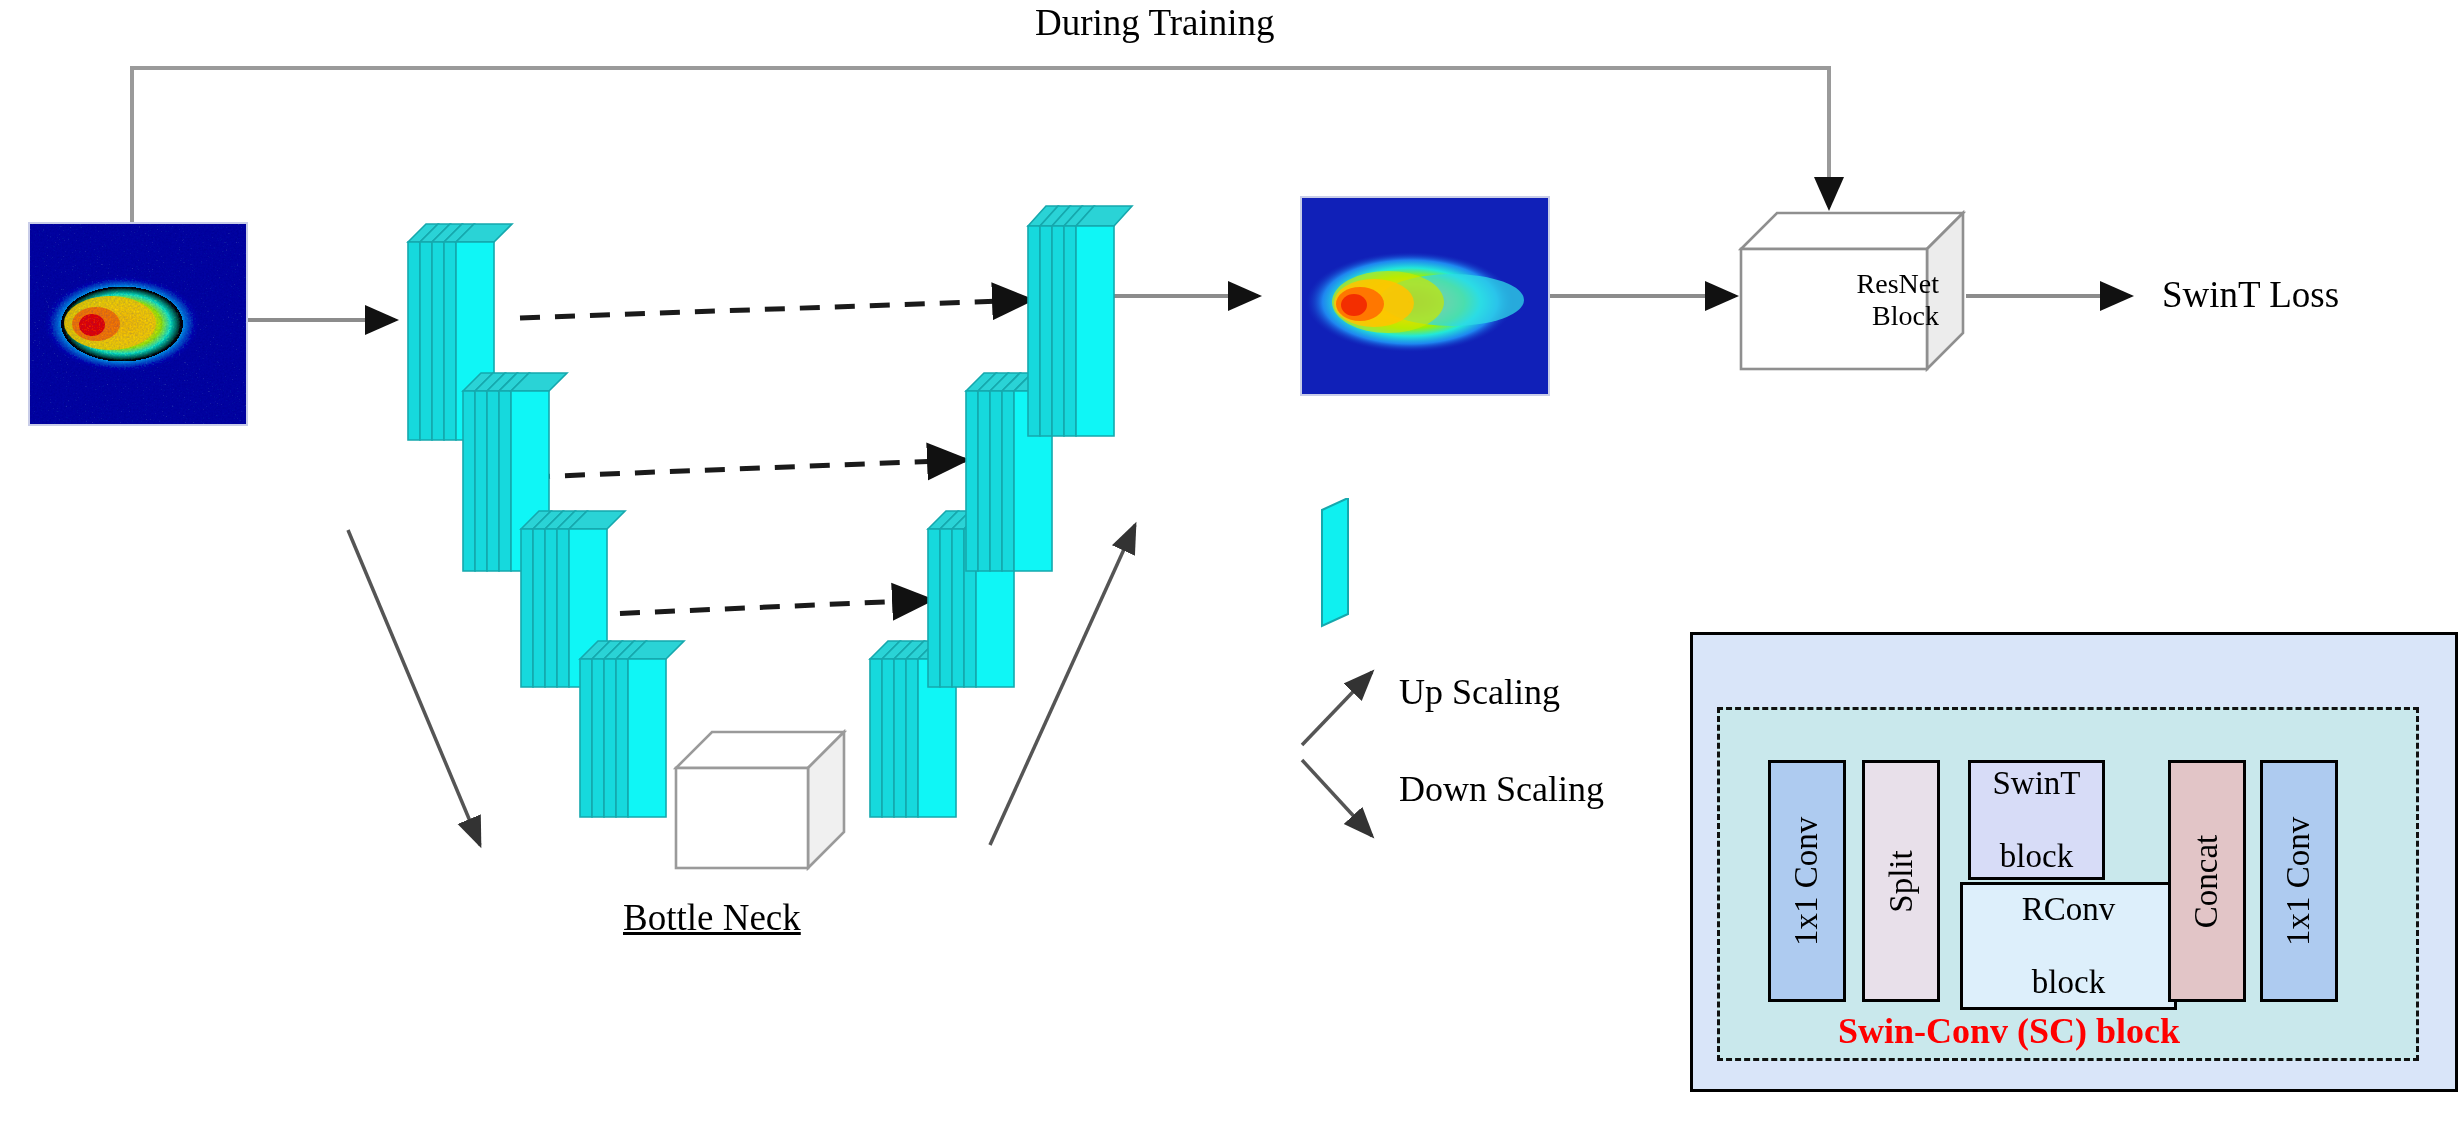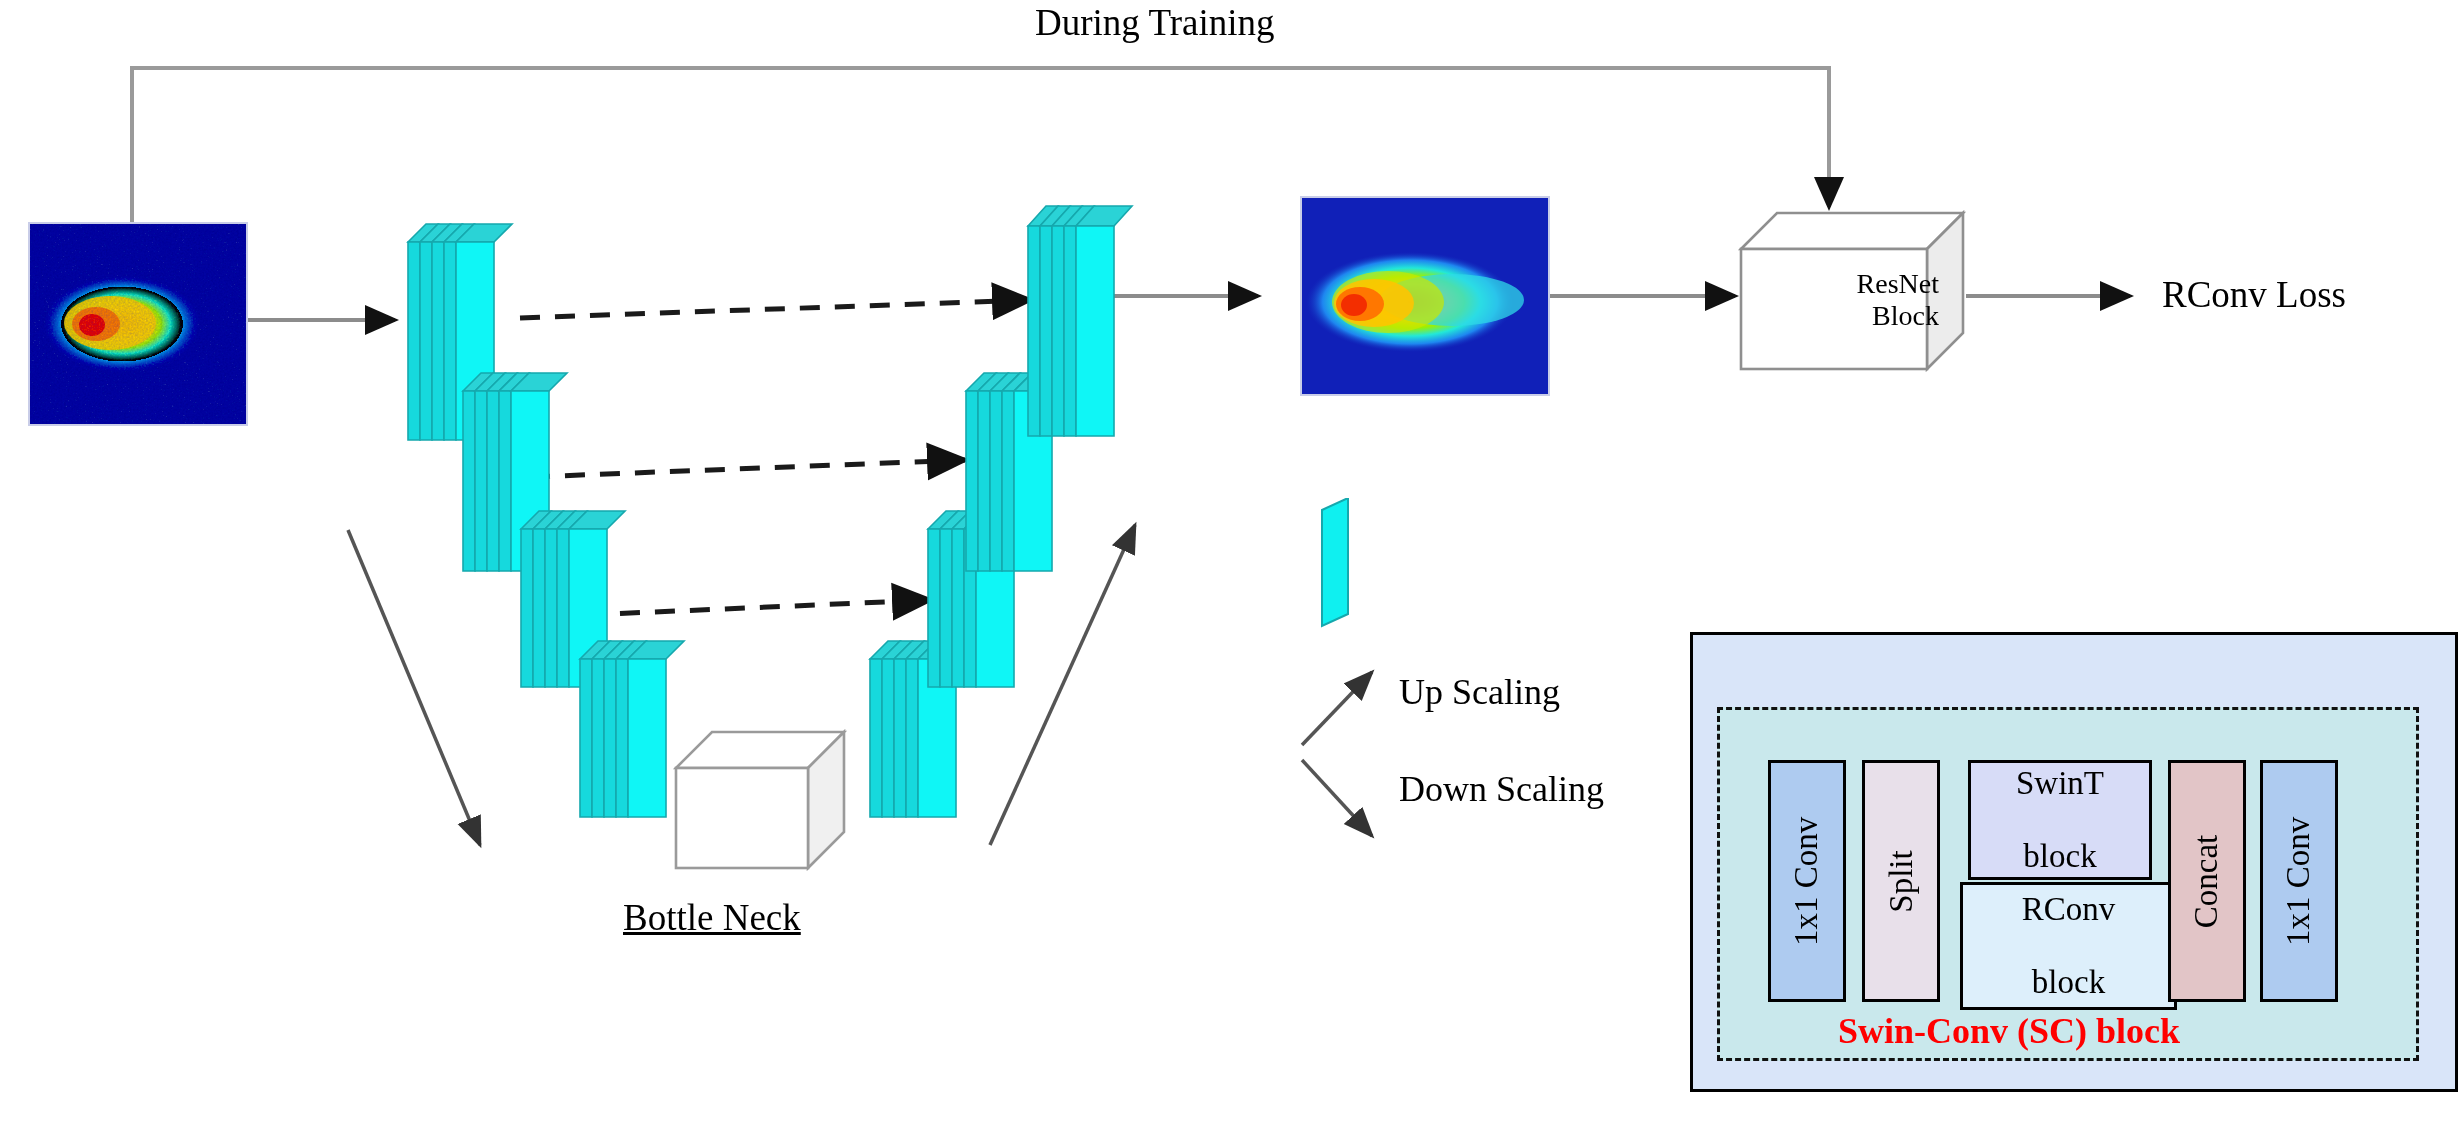--- a/index.html
+++ b/index.html
@@ -315,21 +315,21 @@
       <rect x="6" y="44" width="186" height="120" fill="#ffffff" stroke="#8f8f8f" stroke-width="2.6"></rect>
     </svg>
   </div>
   <div class="lbl txt-resnet" style="left:1759px;top:268px;width:180px;">
     <div>ResNet</div>
     <div>Block</div>
   </div>
 
   <div class="lbl title-during" style="left:1035px;top:2px;">During Training</div>
 
-  <div class="lbl txt-output-loss" style="left:2162px;top:274px;">RConv Loss</div>
+  <div class="lbl txt-output-loss" style="left:2162px;top:274px;">SwinT Loss</div>
 
 
   <div class="lbl txt-bottleneck" style="left:623px;top:897px;text-decoration:underline;">Bottle Neck</div>
 
   <div id="legend-swatch" style="left:1318px;top:498px;width:50px;height:132px;">
     <svg viewBox="0 0 50 132" width="50" height="132" preserveAspectRatio="none">
       <polygon points="4,12 30,0 30,116 4,128" fill="#0ff0f0" stroke="#15a8ad" stroke-width="2"></polygon>
     </svg>
   </div>
 
@@ -342,21 +342,21 @@
     <div id="sc-inner" style="left:24px;top:72px;width:702px;height:354px;">
 
       <div class="sc-box" style="left:48px;top:50px;width:78px;height:242px;background:#aecbf0;">
         <span>1x1 Conv</span>
       </div>
 
       <div class="sc-box" style="left:142px;top:50px;width:78px;height:242px;background:#e8e0ea;">
         <span>Split</span>
       </div>
 
-      <div class="sc-box horiz" style="left:248px;top:50px;width:184px;height:120px;background:#d7dcf7;">
+      <div class="sc-box horiz" style="left:248px;top:50px;width:137px;height:120px;background:#d7dcf7;">
         <span>
           <span>SwinT</span><br>
           <span>block</span>
         </span>
       </div>
 
       <div class="sc-box horiz" style="left:240px;top:172px;width:217px;height:128px;background:#ddeffb;">
         <span>
           <span>RConv</span><br>
           <span>block</span>

